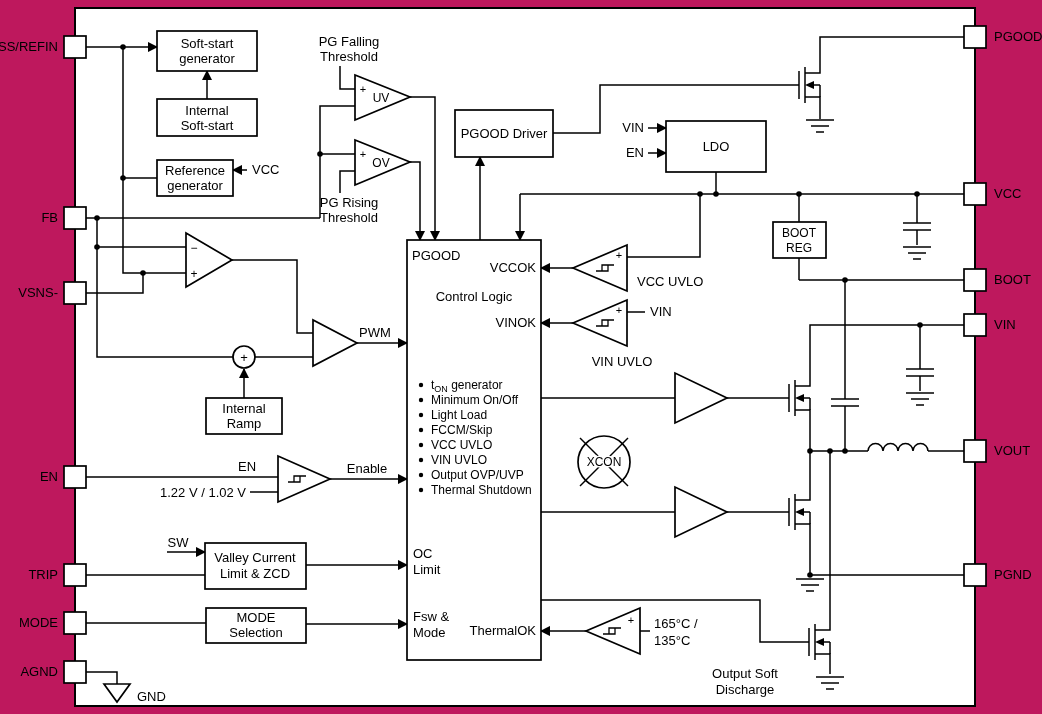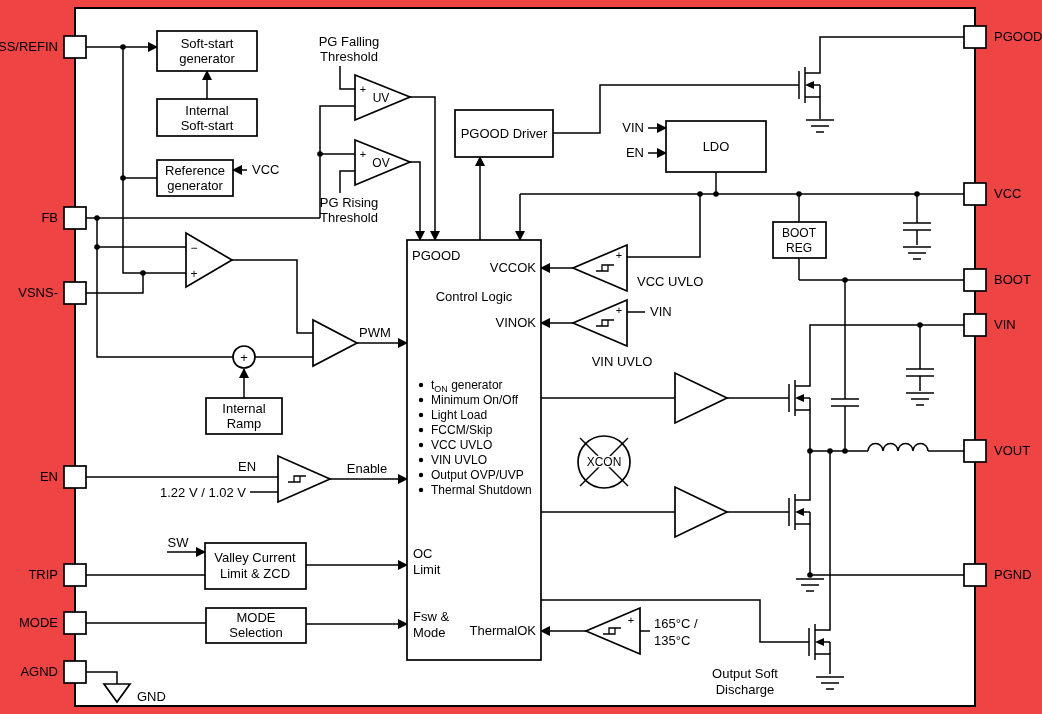--- a/index.html
+++ b/index.html
@@ -1,16 +1,16 @@
 <!DOCTYPE html>
 <html><head>
 <meta charset="utf-8">
 <style>
   html,body{margin:0;padding:0;background:#fff}
-  #stage{width:1042px;height:714px;position:relative;background:#ef4444}
+  #stage{width:1042px;height:714px;position:relative;background:#be185d}
   svg{display:block}
   .w{stroke:#000;stroke-width:1.5;fill:none}
   .thin{stroke:#000;stroke-width:1.3;fill:none}
   .b{stroke:#000;stroke-width:1.7;fill:#fff}
   .dot{fill:#000;stroke:none}
   text{font-family:"Liberation Sans","DejaVu Sans",sans-serif;fill:#000}
   .t13{font-size:13px}
   .t12{font-size:12px}
   .t11{font-size:11px}
   .mid{text-anchor:middle}

